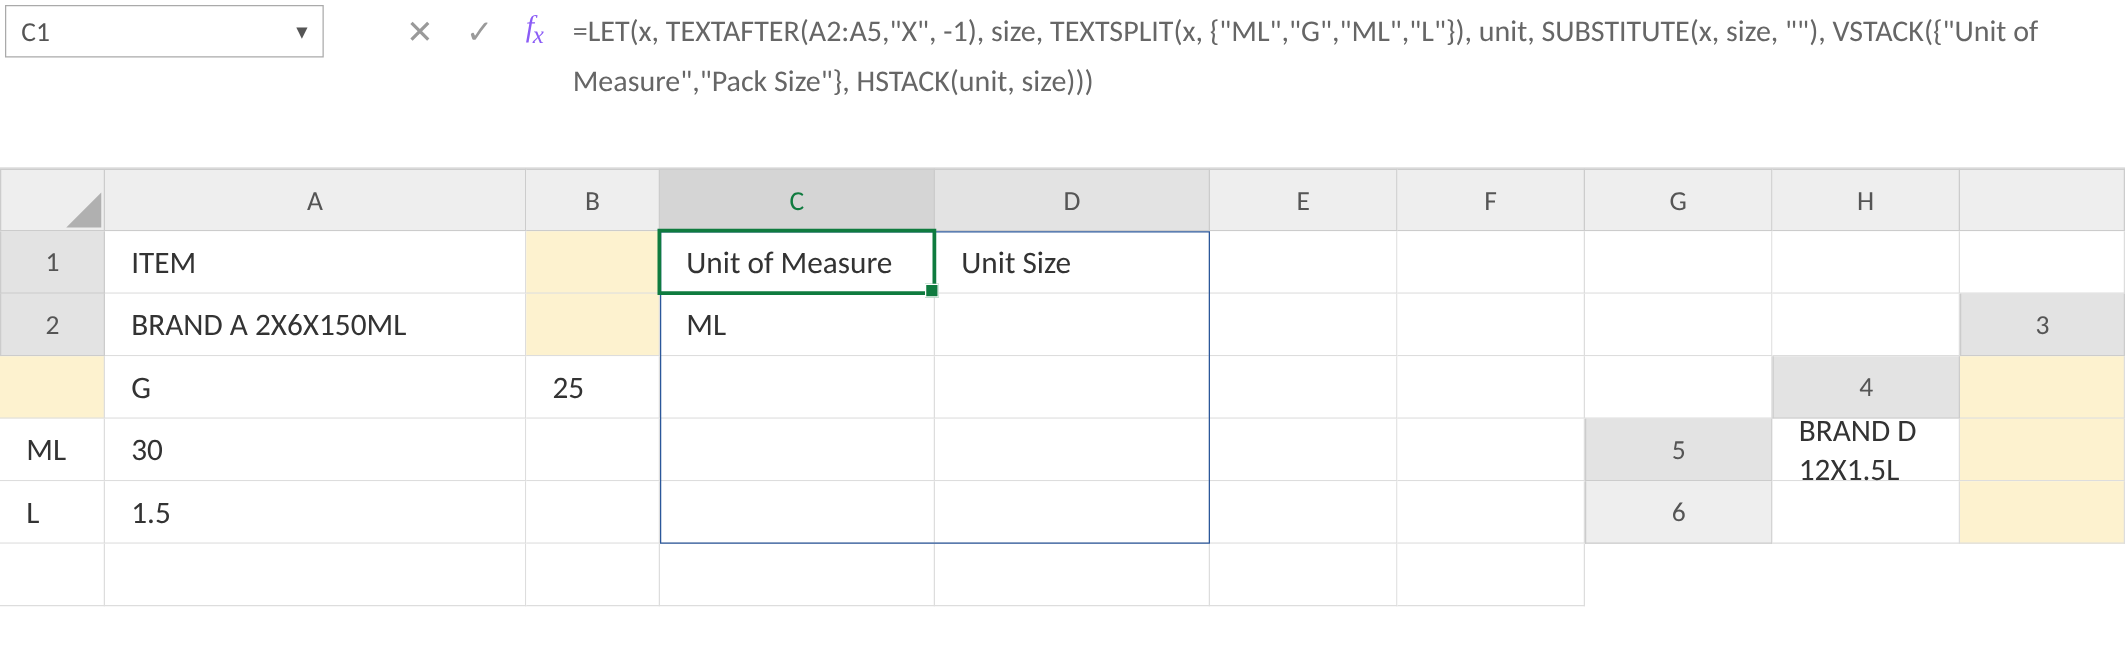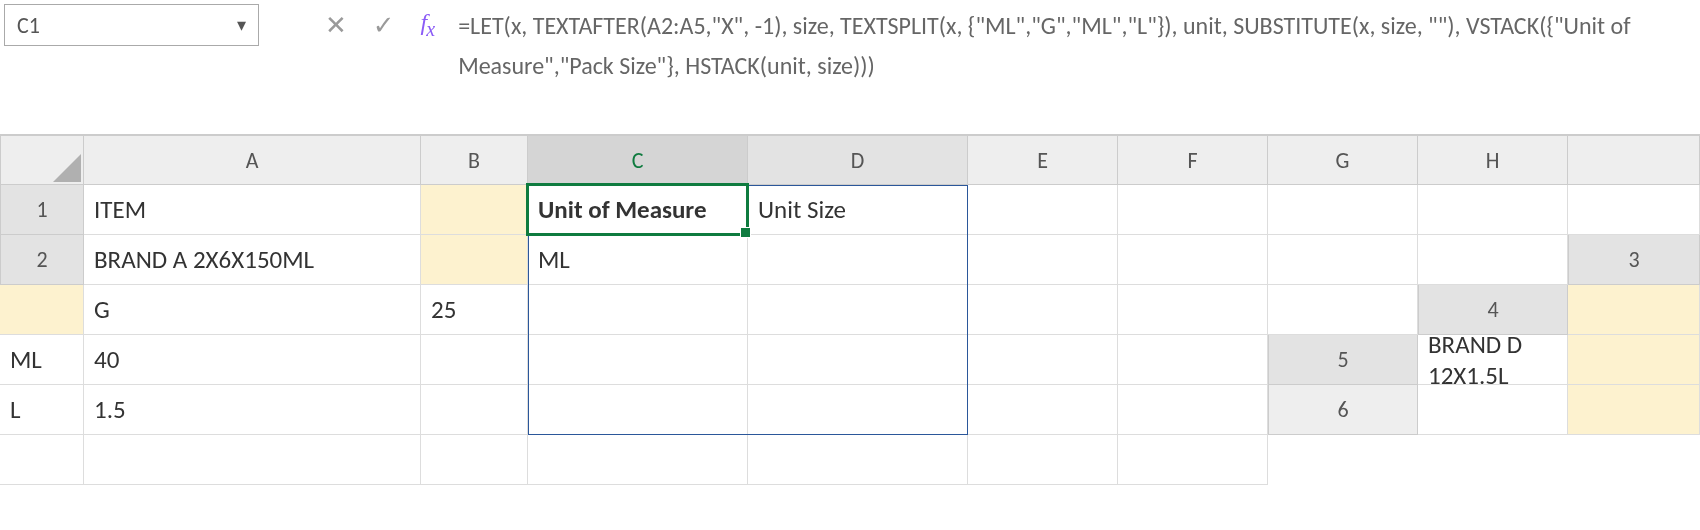--- a/index.html
+++ b/index.html
@@ -107,36 +107,35 @@
       border-top: none;
       display: flex;
       align-items: center;
       justify-content: center;
       color: #555;
       font-size: 22px;
     }
     .cell {
       border-right: 1px solid #ddd;
       border-bottom: 1px solid #ddd;
-      padding: 4px 10px;
+      padding: 4px 21px;
       display: flex;
       align-items: center;
       color: #333;
       font-size: 25px;
       background: #fff;
     }
     .col-b { background: #fdf2cf; }
     .hdr.active { background: #d5d5d5; color: #0f7b3f; font-weight: 500; }
     .row-hdr.active-rng { background: #e3e3e3; }
     .hdr.active-rng { background: #e3e3e3; }
 
     
     .active-cell {
       position: relative;
-      font-weight: bold;
     }
     .active-cell::before {
       content: '';
       position: absolute;
       top: -2px; left: -2px; right: -2px; bottom: -2px;
       border: 3px solid #0f7b3f;
       pointer-events: none;
       z-index: 4;
     }
     .active-cell::after {
@@ -216,21 +215,21 @@
     <div class="cell">25</div>
     <div class="cell"></div>
     <div class="cell"></div>
     <div class="cell"></div>
     <div class="cell"></div>
     <div class="cell"></div>
 
     <div class="row-hdr active-rng">4</div>
     <div class="cell col-b"></div>
     <div class="cell">ML</div>
-    <div class="cell">40</div>
+    <div class="cell">30</div>
     <div class="cell"></div>
     <div class="cell"></div>
     <div class="cell"></div>
     <div class="cell"></div>
     <div class="cell"></div>
 
     <div class="row-hdr active-rng">5</div>
     <div class="cell">BRAND D 12X1.5L</div>
     <div class="cell col-b"></div>
     <div class="cell">L</div>

